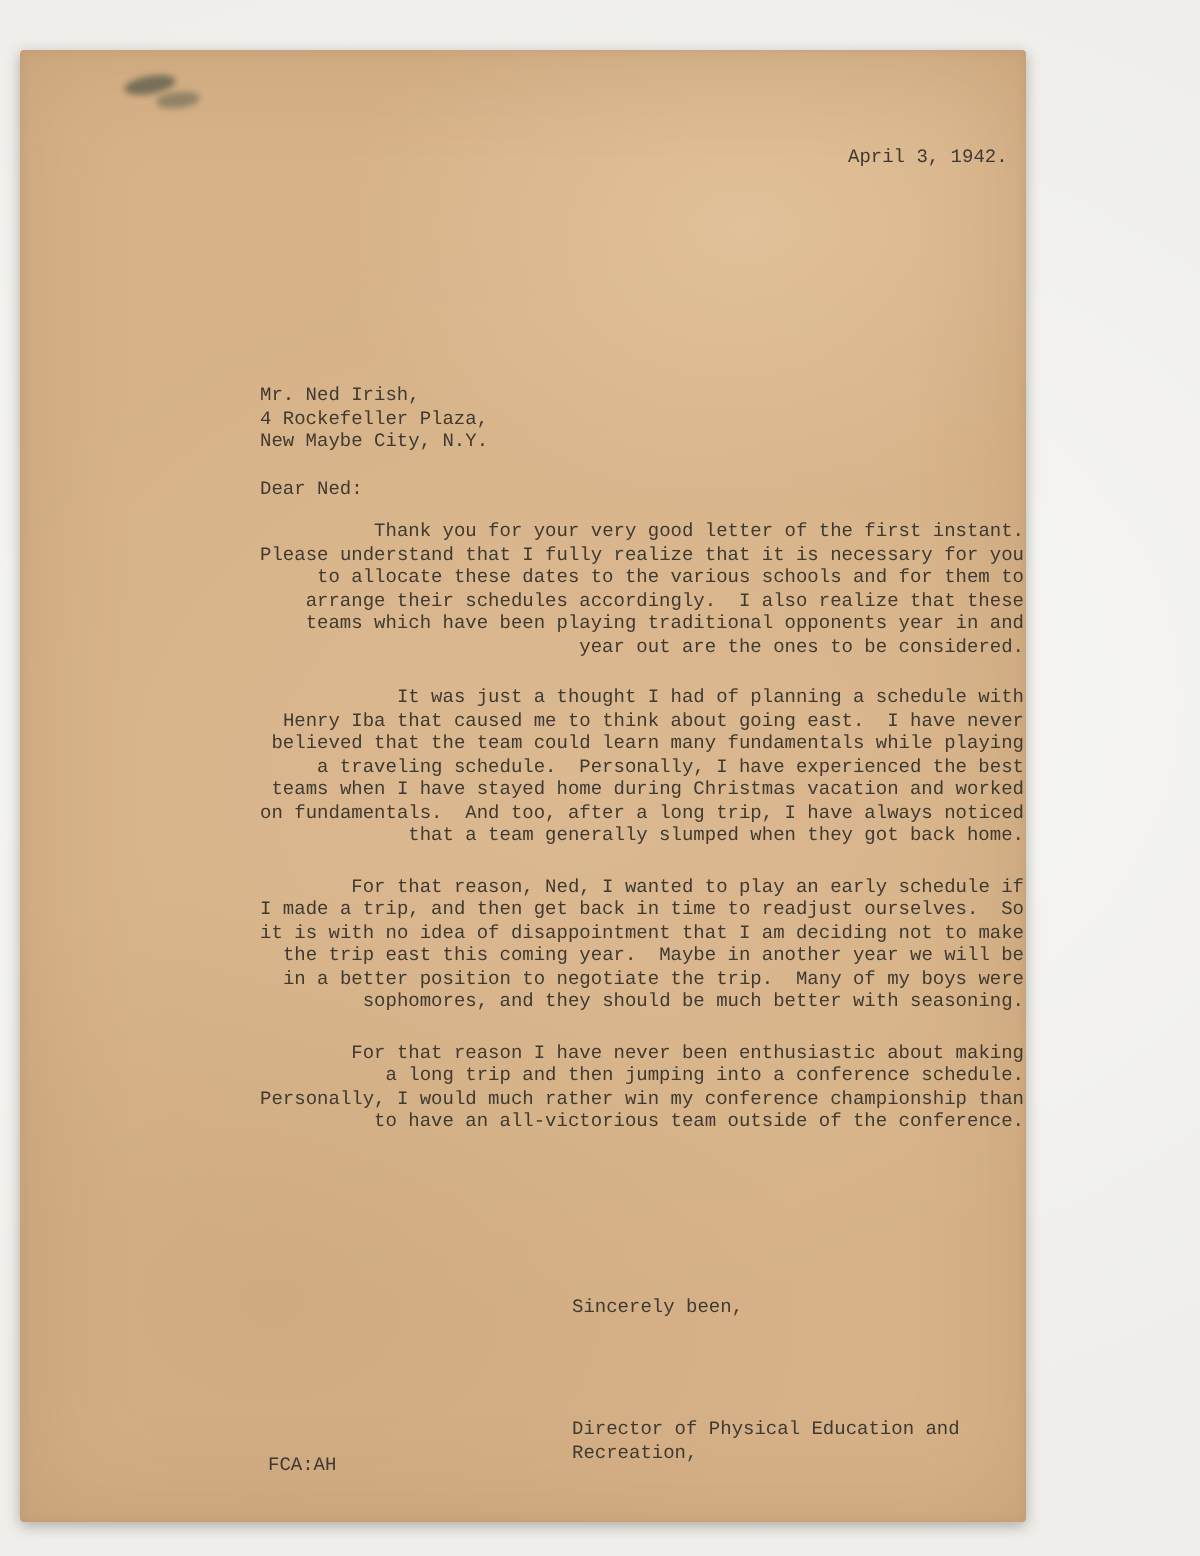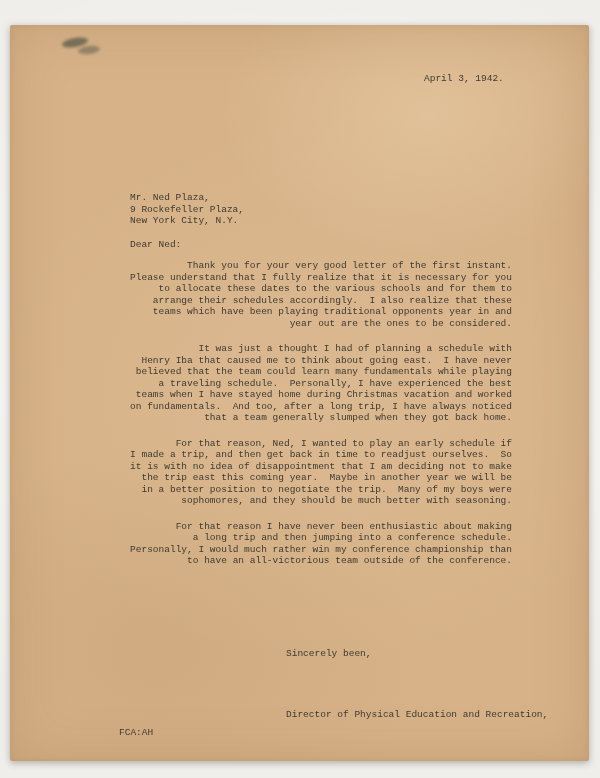--- a/index.html
+++ b/index.html
@@ -18,21 +18,21 @@
     position: absolute;
     inset: 0;
     background:
       radial-gradient(ellipse 700px 500px at 50% 45%, rgba(255,255,255,0.6), transparent 80%),
       #efeeea;
   }
   .paper {
     position: absolute;
     left: 10px;
     top: 25px;
-    width: 579px;
+    width: 503px;
     height: 736px;
     background:
       radial-gradient(ellipse 320px 220px at 72% 12%, rgba(255,238,205,0.25), transparent 65%),
       radial-gradient(ellipse 420px 320px at 25% 85%, rgba(118,78,38,0.08), transparent 65%),
       radial-gradient(ellipse 500px 400px at 55% 50%, rgba(255,244,220,0.10), transparent 70%),
       #d7b288;
     box-shadow:
       0 2px 7px rgba(60,50,35,0.35),
       inset 0 0 55px rgba(120,82,44,0.18),
       inset 0 0 6px rgba(120,82,44,0.12);
@@ -102,40 +102,40 @@
     top: 623px;
     white-space: nowrap;
   }
   .signature {
     position: absolute;
     left: 276px;
     top: 684px;
   }
   .initials {
     position: absolute;
-    left: 109px;
+    left: 124px;
     top: 702px;
     white-space: nowrap;
   }
 </style>
 </head>
 <body>
 
 <div class="scan">
   <div class="paper">
 
     <div class="smudge s1"></div>
     <div class="smudge s2"></div>
 
     <div class="ink date">April 3, 1942.</div>
 
     <div class="ink recipient">
-      <div>Mr. Ned Plaza,</div>
-      <div>9 Rockefeller Plaza,</div>
-      <div>New York City, N.Y.</div>
+      <div>Mr. Ned Irish,</div>
+      <div>4 Rockefeller Plaza,</div>
+      <div>New Maybe City, N.Y.</div>
     </div>
 
     <div class="ink salutation">Dear Ned:</div>
 
     <div class="ink body">
       <p>Thank you for your very good letter of the first instant.  Please understand that I fully realize that it is necessary for you to allocate these dates to the various schools and for them to arrange their schedules accordingly.  I also realize that these teams which have been playing traditional opponents year in and year out are the ones to be considered.</p>
       <p>It was just a thought I had of planning a schedule with Henry Iba that caused me to think about going east.  I have never believed that the team could learn many fundamentals while playing a traveling schedule.  Personally, I have experienced the best teams when I have stayed home during Christmas vacation and worked on fundamentals.  And too, after a long trip, I have always noticed that a team generally slumped when they got back home.</p>
       <p>For that reason, Ned, I wanted to play an early schedule if I made a trip, and then get back in time to readjust ourselves.  So it is with no idea of disappointment that I am deciding not to make the trip east this coming year.  Maybe in another year we will be in a better position to negotiate the trip.  Many of my boys were sophomores, and they should be much better with seasoning.</p>
       <p>For that reason I have never been enthusiastic about making a long trip and then jumping into a conference schedule.  Personally, I would much rather win my conference championship than to have an all-victorious team outside of the conference.</p>
     </div>

